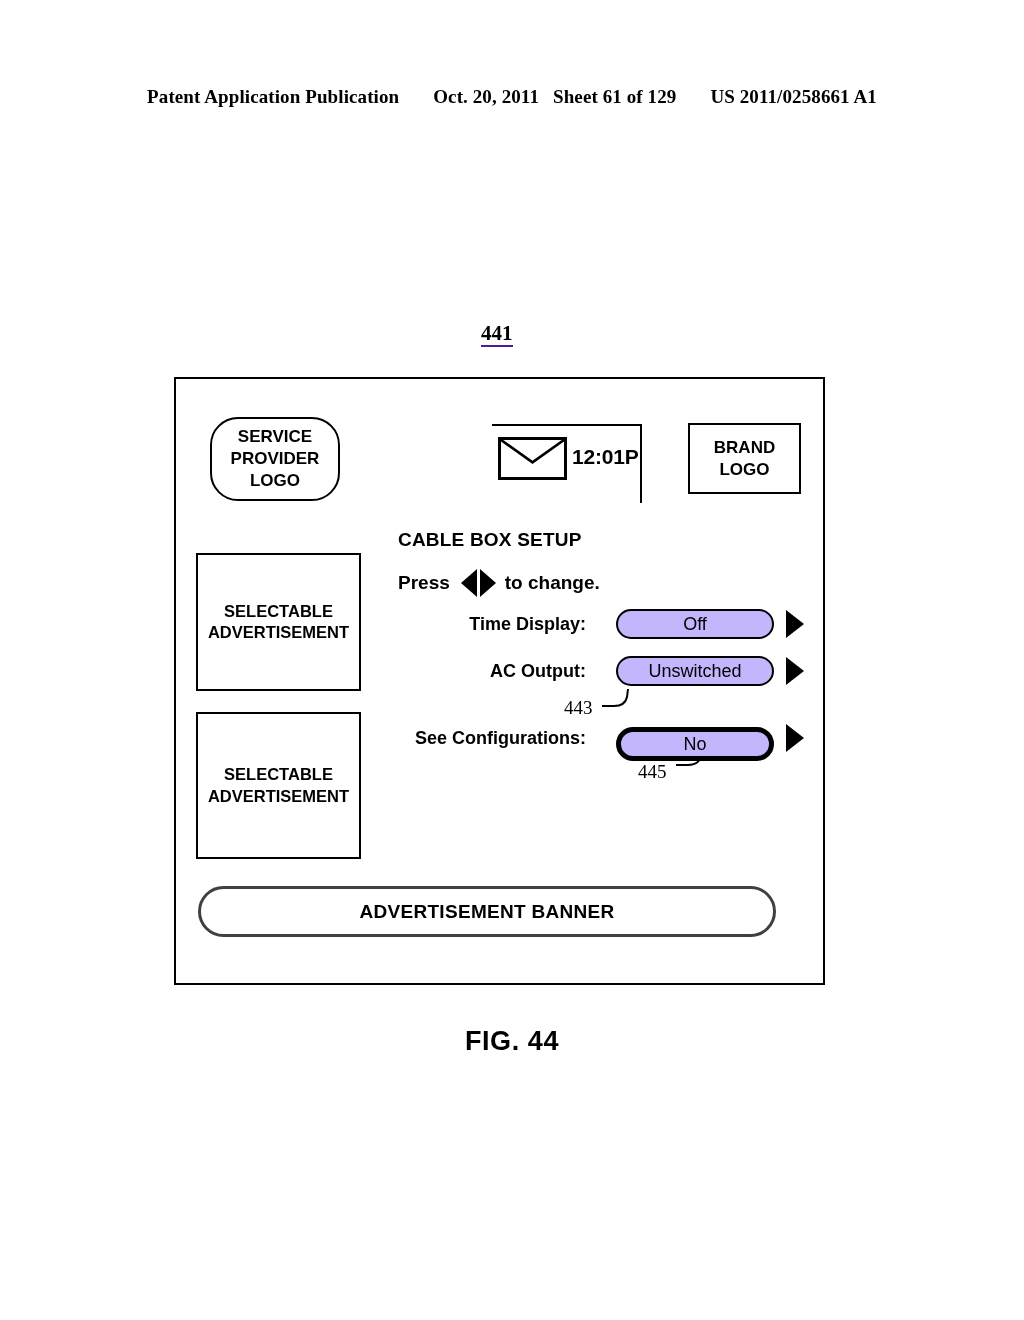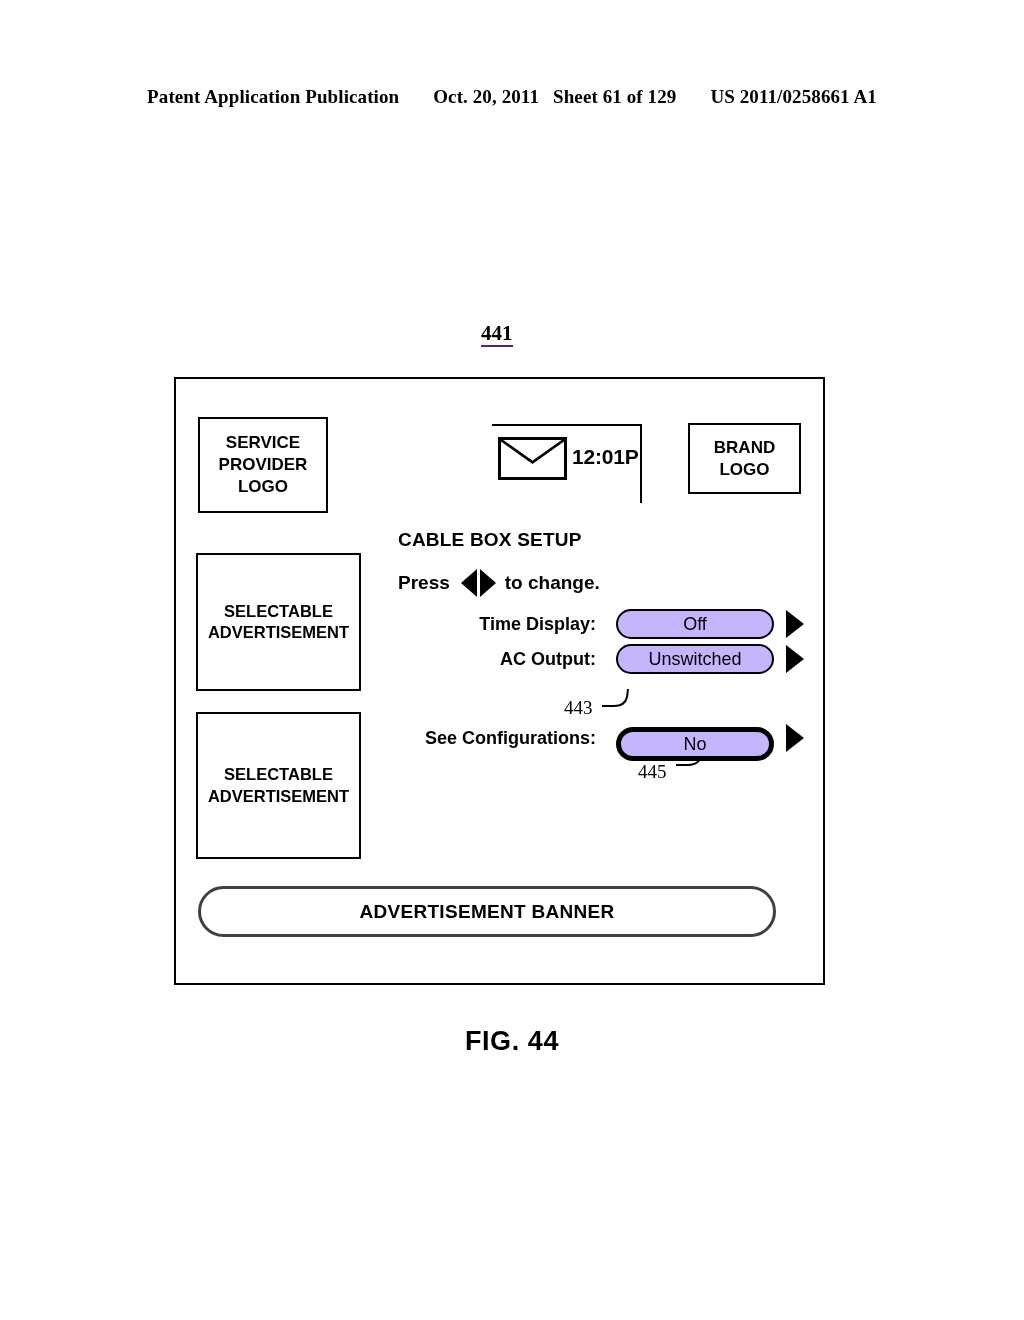--- a/index.html
+++ b/index.html
@@ -66,25 +66,26 @@
     display: flex;
     align-items: center;
     justify-content: center;
     text-align: center;
     font-weight: bold;
     line-height: 1.28;
     background: #fff;
   }
 
   #service-provider-logo {
-    left: 22px;
+    left: 34px;
     top: 38px;
     width: 130px;
-    height: 96px;
+    height: 84px;
     font-size: 17px;
+    border-radius: 28px;
   }
 
   #brand-logo {
     left: 512px;
     top: 44px;
     width: 113px;
     height: 71px;
     font-size: 17px;
   }
 
@@ -188,21 +189,21 @@
     width: 450px;
     height: 34px;
     display: flex;
     align-items: center;
   }
   .setting-label {
     width: 260px;
     text-align: right;
     font-size: 18px;
     font-weight: bold;
-    padding-right: 20px;
+    padding-right: 30px;
     box-sizing: border-box;
     white-space: nowrap;
   }
   .setting-pill {
     width: 158px;
     height: 30px;
     border: 2.5px solid #000;
     border-radius: 16px;
     box-sizing: border-box;
     display: flex;
@@ -220,21 +221,21 @@
   }
   .setting-arrow {
     width: 0; height: 0;
     border-top: 14px solid transparent;
     border-bottom: 14px solid transparent;
     border-left: 18px solid #000;
     margin-left: 12px;
   }
 
   #row-time-display   { top: 228px; }
-  #row-ac-output      { top: 263px; }
+  #row-ac-output      { top: 275px; }
   #row-rf-bypass      { top: 304px; }
   #row-see-configs    { top: 342px; }
 
   
   .callout {
     position: absolute;
     font-family: "Liberation Serif", serif;
     font-size: 19px;
     font-weight: normal;
   }

